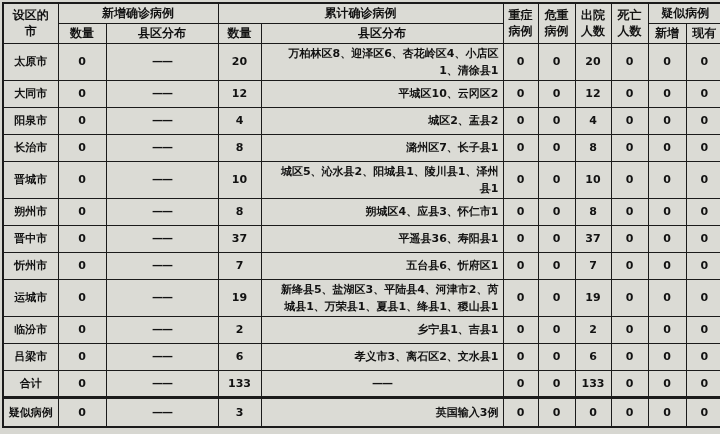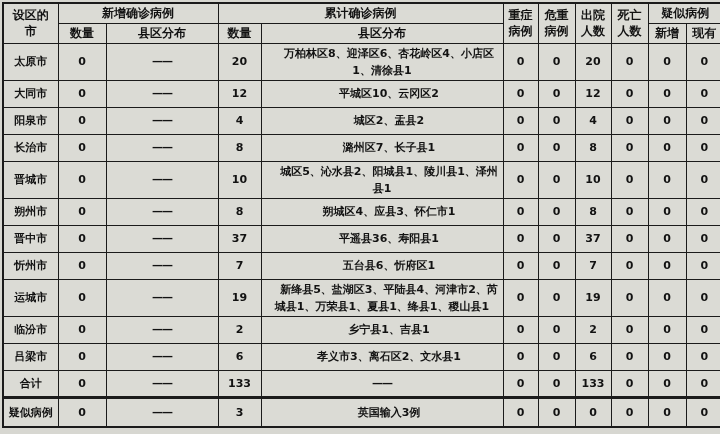--- a/index.html
+++ b/index.html
@@ -38,21 +38,21 @@
     font-size: 11px;
     text-align: center;
     vertical-align: middle;
     padding: 1px 2px;
     line-height: 1.55;
   }
   tr.data-row { height: 27px; }
   tbody.overseas { border-top: 3px solid #1b1b1b; }
   tbody.overseas tr.data-row { height: 30px; }
   td.dist {
-    text-align: center;
+    text-align: right;
     text-indent: 14px;
     padding-left: 4px;
     padding-right: 4px;
   }
   td.center-dash {
     text-align: center;
     text-indent: 0;
     letter-spacing: -1px;
   }
 </style>

